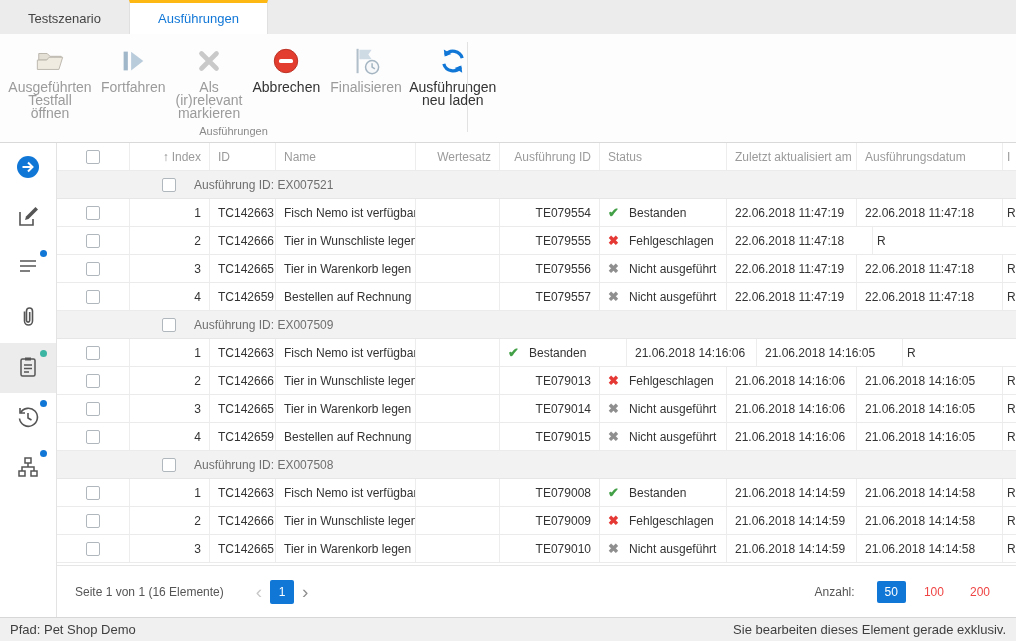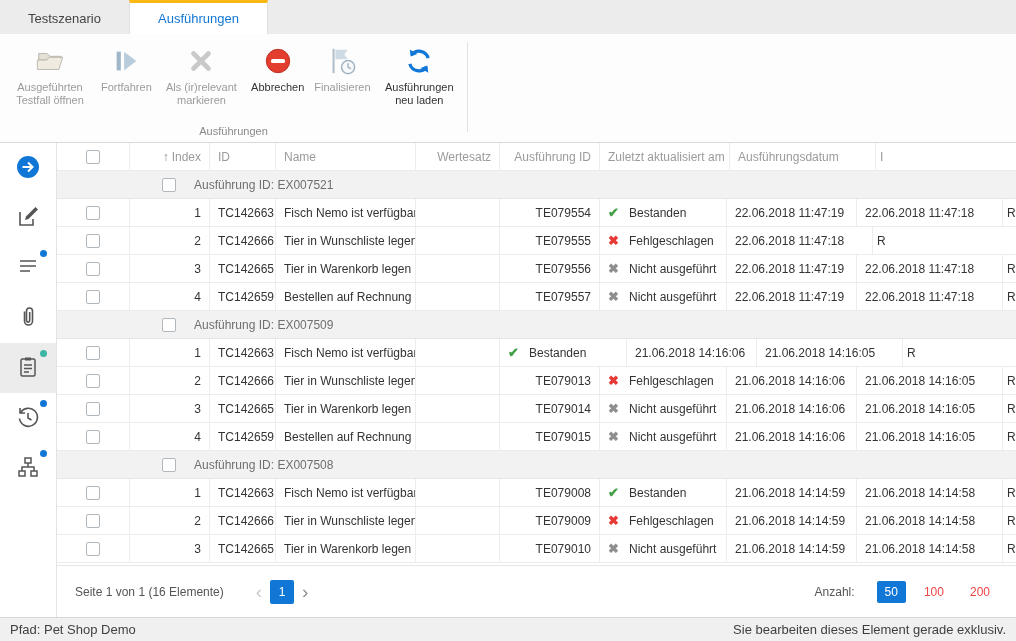--- a/index.html
+++ b/index.html
@@ -12,21 +12,21 @@
          border-top: 3px solid transparent; cursor: pointer; }
   .tab.active { background: #fff; color: #1177d7; border-top-color: #fdb813;
                 border-left: 1px solid #e0e0e0; border-right: 1px solid #e0e0e0; }
 
   
   .ribbon { height: 109px; background: #fdfdfd; border-bottom: 1px solid #d9d9d9; display: flex; }
   .ribbon-group { width: 467px; display: flex; flex-direction: column; }
   .ribbon-buttons { display: flex; align-items: flex-start; padding: 8px 4px 0 4px; flex: 1; }
   .rbtn { display: flex; flex-direction: column; align-items: center; padding: 2px 5px; max-width: 92px; cursor: pointer; }
   .ricon { height: 34px; display: flex; align-items: center; justify-content: center; }
-  .rlabel { font-size: 11px; line-height: 13px; text-align: center; color: #333; margin-top: 3px; }
+  .rlabel { font-size: 14px; line-height: 13px; text-align: center; color: #333; margin-top: 3px; }
   .rbtn.disabled .rlabel { color: #9b9b9b; }
   .rbtn.disabled .ricon { opacity: .8; }
   .ribbon-group-label { text-align: center; font-size: 11px; color: #8a8a8a; padding-bottom: 5px; }
   .ribbon-sep { width: 1px; background: #e2e2e2; margin: 8px 0 10px 0; }
 
   
   .main { display: flex; height: 474px; }
   .sidebar { width: 57px; border-right: 1px solid #e3e3e3; display: flex; flex-direction: column; background: #fff; }
   .side-item { height: 50px; display: flex; align-items: center; justify-content: center; position: relative; cursor: pointer; }
   .side-item.selected { background: #ececec; }
@@ -245,20 +245,23 @@
             </div>
           <div class="cell c-name">
               <span>Name</span>
             </div>
           <div class="cell c-wert right">
               <span>Wertesatz</span>
             </div>
           <div class="cell c-aid right">
               <span>Ausführung ID</span>
             </div>
+          <div class="cell c-status">
+              <span>Status</span>
+            </div>
           <div class="cell c-upd">
               <span>Zuletzt aktualisiert am</span>
             </div>
           <div class="cell c-date">
               <span>Ausführungsdatum</span>
             </div>
           <div class="cell c-extra">
               <span>I</span>
             </div>
         </div>

